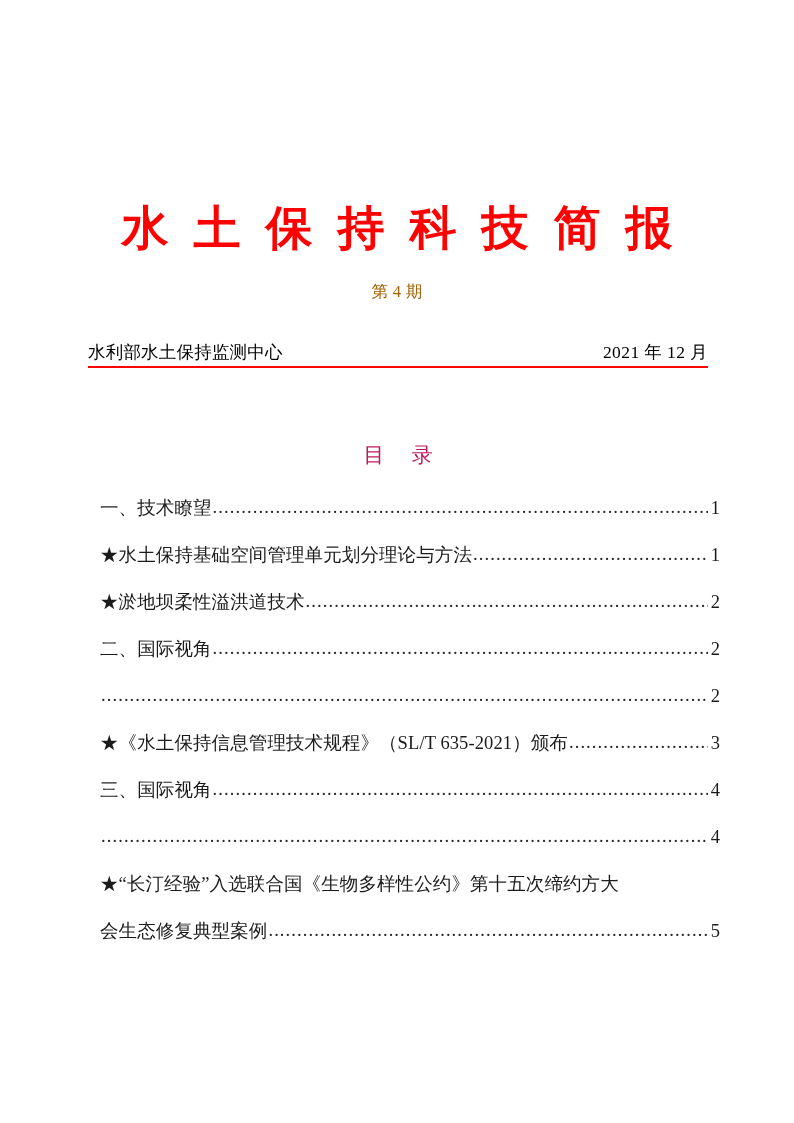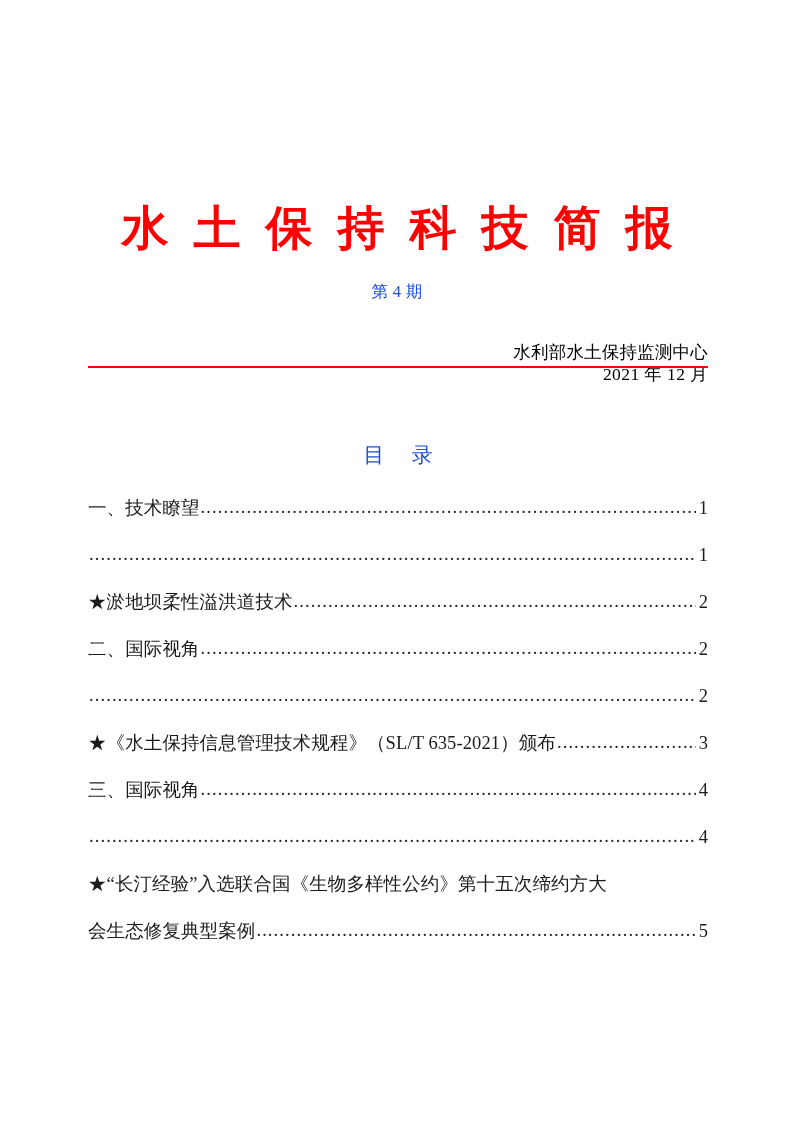--- a/index.html
+++ b/index.html
@@ -49,35 +49,34 @@
   }
 
   .issue-no {
     position: absolute;
     left: 88px;
     top: 281px;
     width: 618px;
     text-align: center;
     font-size: 16.5px;
     line-height: 22px;
-    color: #1d4ed8;
+    color: #a16207;
     letter-spacing: 0.3px;
     font-family: Liberation Serif, serif;
   }
 
   .imprint {
     position: absolute;
     left: 88px;
-    top: 351px;
+    top: 339px;
     width: 620px;
     height: 24px;
     display: flex;
     align-items: flex-end;
-    justify-content: center;
-    flex-direction: column;
+    justify-content: space-between;
   }
   .imprint-org {
     font-size: 17.5px;
     line-height: 22px;
     letter-spacing: 0.2px;
     color: #000000;
     white-space: nowrap;
   }
   .imprint-date {
     font-size: 17.5px;
@@ -104,28 +103,28 @@
     width: 620px;
   }
 
   .toc-heading {
     width: 620px;
     text-align: center;
     font-size: 21px;
     line-height: 30px;
     letter-spacing: 11px;
     text-indent: 11px;
-    color: #1d4ed8;
+    color: #be185d;
     margin: 0 0 26px 0;
     font-weight: 400;
   }
 
   .toc-list {
     list-style: none;
-    margin: 0;
+    margin: 12px;
     padding: 0;
   }
 
   .toc-entry {
     position: relative;
     font-size: 18.5px;
     line-height: 24px;
     color: #1b1b1b;
     margin-bottom: 23px;
     letter-spacing: 0.1px;
@@ -201,20 +200,21 @@
     <ul class="toc-list" id="toc-list">
         <li class="toc-entry">
           <div class="toc-row">
             <span class="toc-label">一、技术瞭望</span>
             <span class="toc-dots"></span>
             <span class="toc-page">1</span>
           </div>
         </li>
         <li class="toc-entry">
           <div class="toc-row">
+            <span class="toc-label">★水土保持基础空间管理单元划分理论与方法</span>
             <span class="toc-dots"></span>
             <span class="toc-page">1</span>
           </div>
         </li>
         <li class="toc-entry">
           <div class="toc-row">
             <span class="toc-label">★淤地坝柔性溢洪道技术</span>
             <span class="toc-dots"></span>
             <span class="toc-page">2</span>
           </div>

